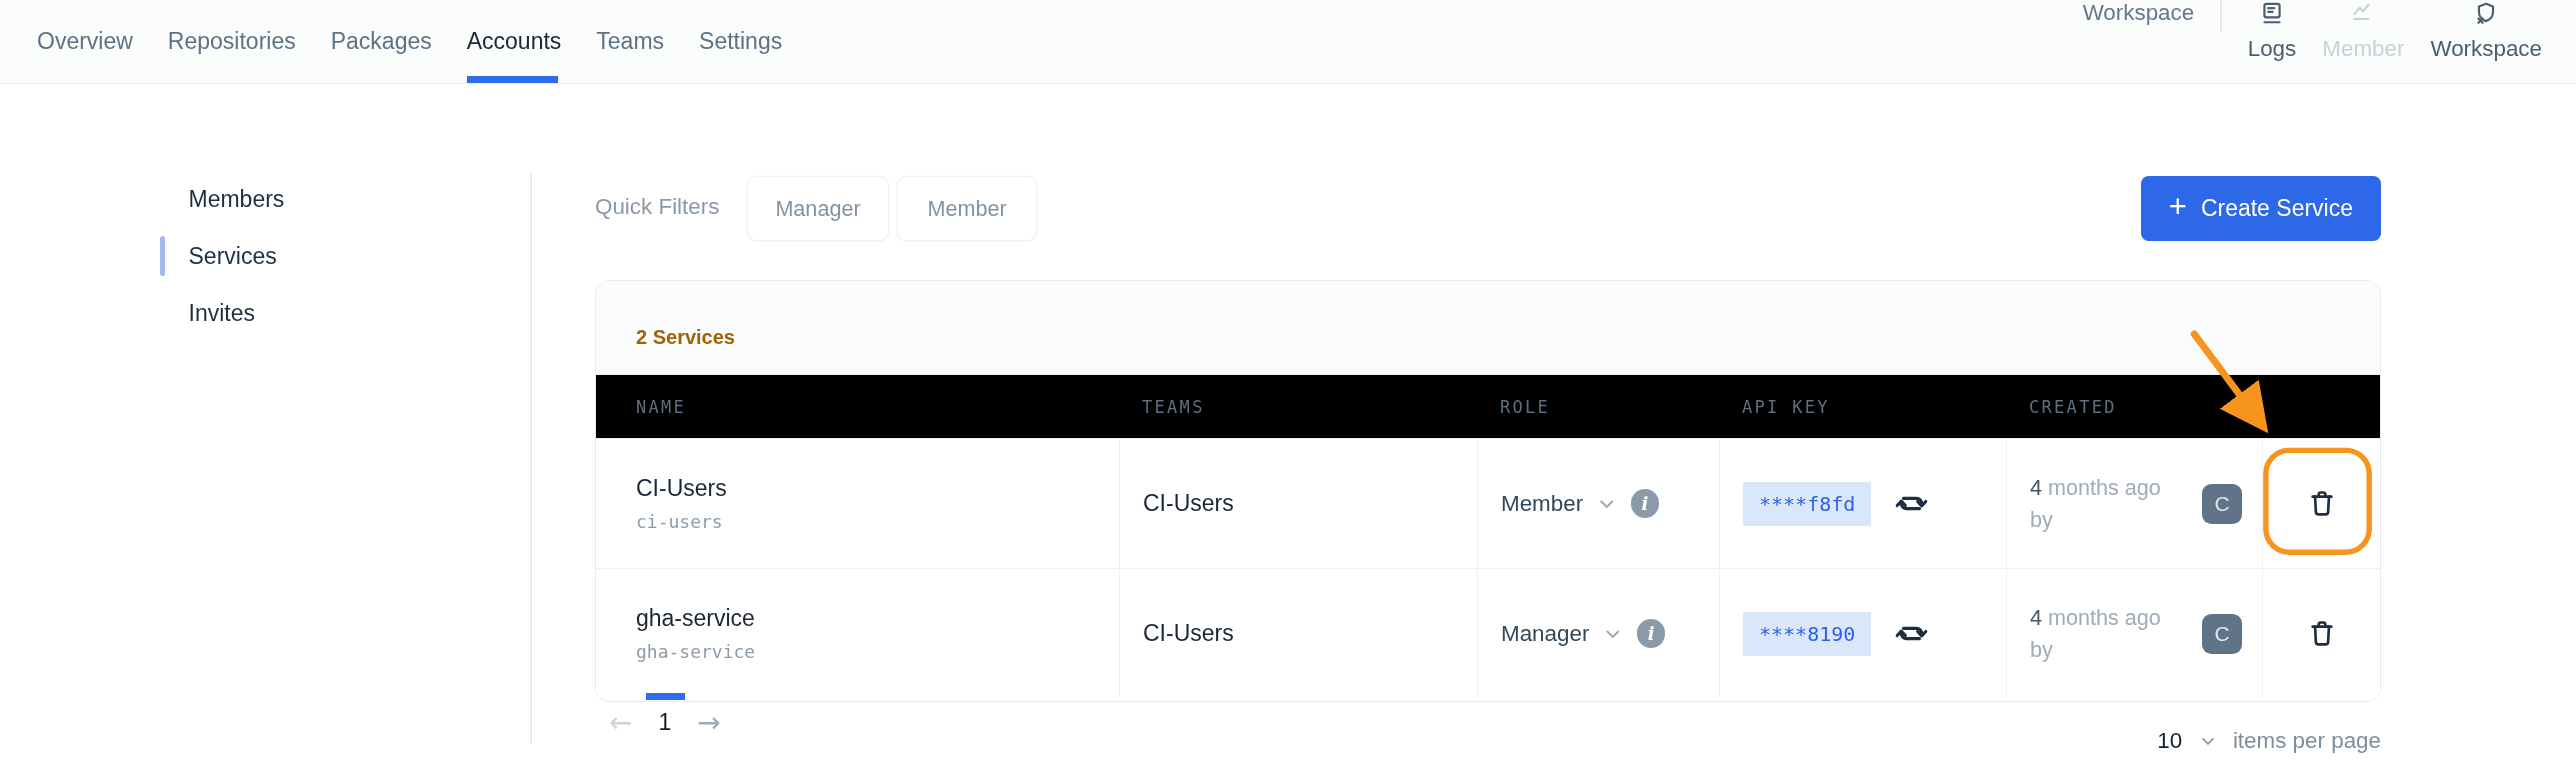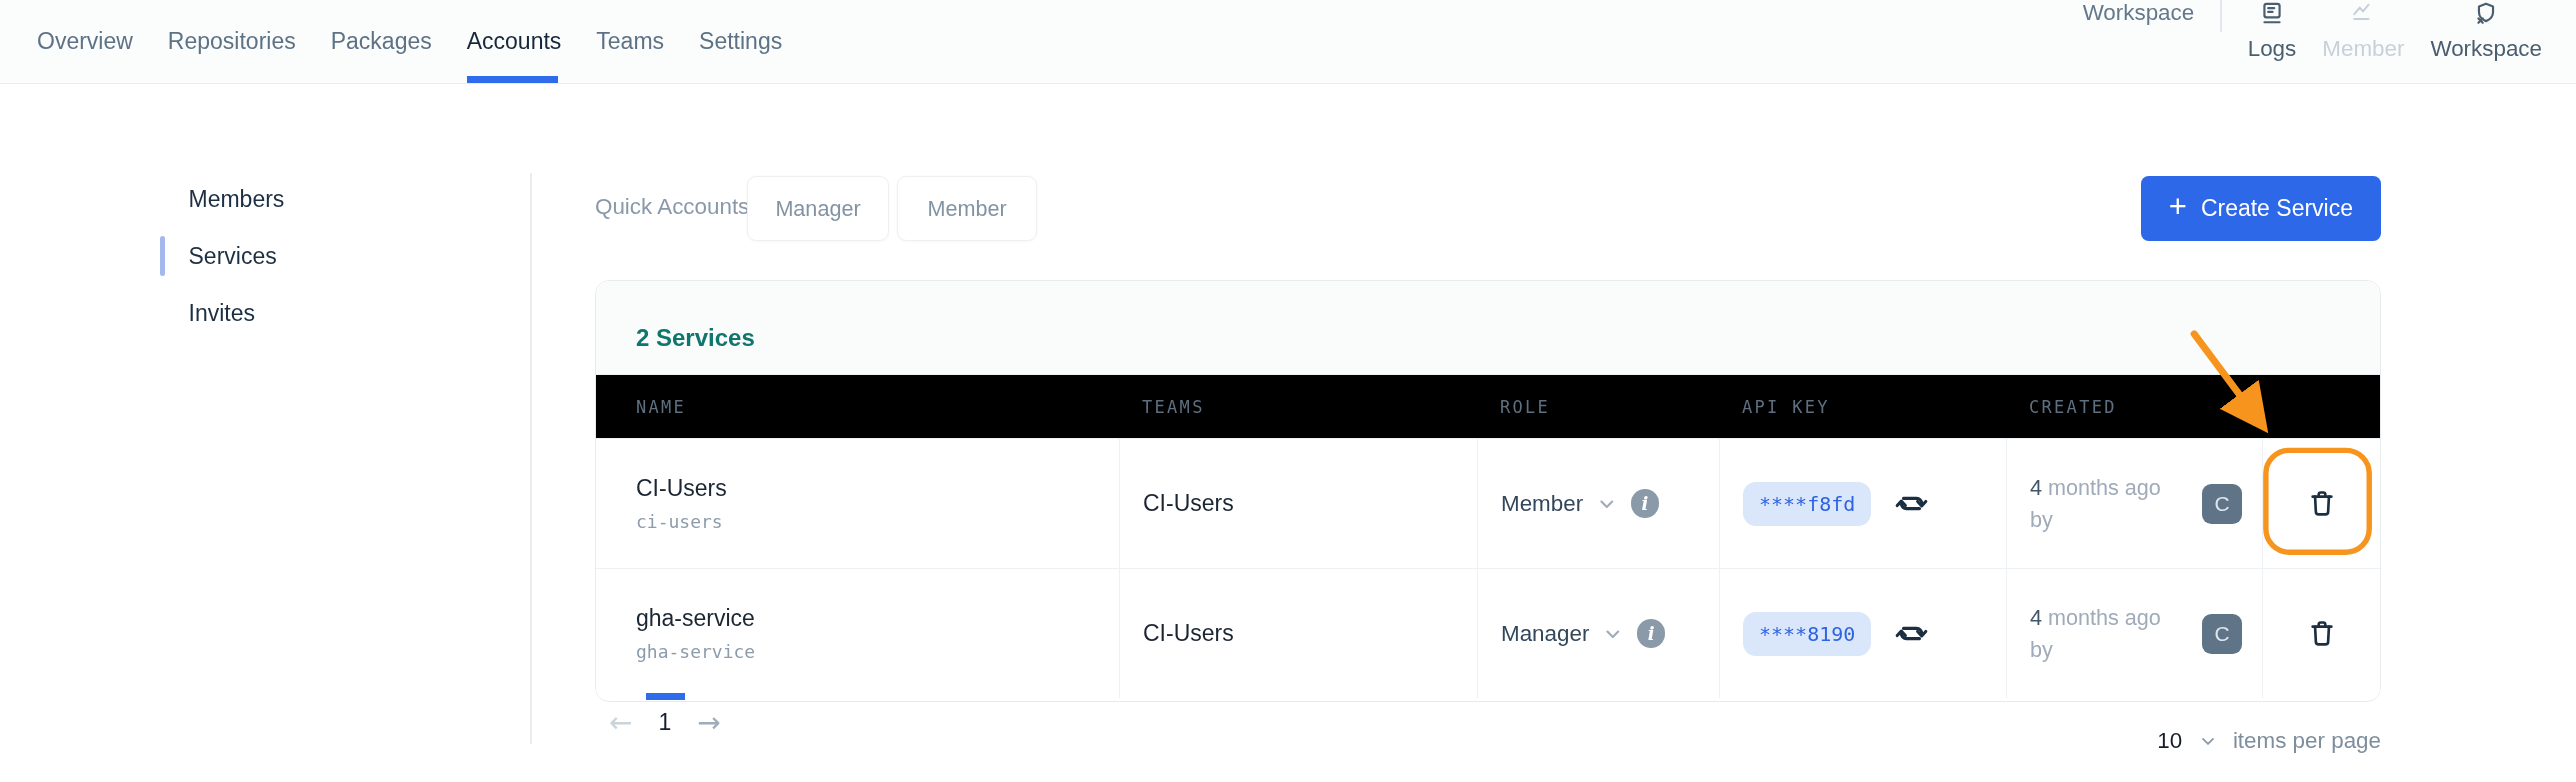--- a/index.html
+++ b/index.html
@@ -71,21 +71,21 @@
 
   
   .card {
     position:absolute; left:595px; top:280px; width:1786px; height:422px;
     background:#ffffff; border:1.5px solid #e8ebee; border-radius:14px; overflow:hidden;
   }
   .card-title-row {
     height:94px; background:#fafbfb; border-bottom:1.5px solid #edf0f2;
     display:flex; align-items:center; padding-left:40px;
   }
-  .card-title { font-size:24px; font-weight:700; color:#0f766e;margin-top:20px; }
+  .card-title { font-size:20px; font-weight:700; color:#a16207;margin-top:20px; }
   .thead { height:63px; background:#000000; display:flex; align-items:center; }
   .th {
     font-family:"DejaVu Sans Mono", monospace; font-size:17px; letter-spacing:2.3px;
     color:#5e6f7f; padding-left:23px;
   }
   .trow { height:130px; display:flex; border-top:1.5px solid #eef1f3; background:#fff; }
   .td { display:flex; align-items:center; padding-left:23px; border-left:1.5px solid #eef1f3; }
   .c-name   { width:523px; padding-left:40px; border-left:none; flex-direction:column; align-items:flex-start; justify-content:center; }
   .th.c-name{ width:523px; padding-left:40px; }
   .c-teams  { width:358px; }
@@ -101,21 +101,21 @@
   .role-wrap { display:flex; align-items:center; gap:13px; cursor:pointer; }
   .role-text { font-size:22.4px; color:#33475a; }
   .chev { width:21.6px; height:21.6px; stroke:#9fadba; fill:none; stroke-width:2.4; stroke-linecap:round; stroke-linejoin:round; }
   .info-badge {
     width:28.5px; height:28.5px; border-radius:50%; background:#8b9aa9;
     display:flex; align-items:center; justify-content:center; cursor:pointer;
     color:#ffffff; font-family:"DejaVu Serif", serif; font-style:italic; font-weight:bold; font-size:18px;
     flex:0 0 auto;
   }
   .api-pill {
-    background:#dae6fa; border-radius:13px; padding:10px 16px;
+    background:#dae6fa; border-radius:0; padding:10px 16px;
     font-family:"DejaVu Sans Mono", monospace; font-size:20px; color:#2e63e0; cursor:pointer;
   }
   .refresh-btn { margin-left:23px; cursor:pointer; }
   .refresh-btn svg { width:35px; height:35px; stroke:#1c2f41; fill:none; stroke-width:2.1; stroke-linecap:round; stroke-linejoin:round; }
 
   .created-text { font-size:21.6px; line-height:32px; color:#9fabb8; }
   .created-num { color:#42566a; }
   .avatar {
     margin-left:auto; width:40px; height:40px; border-radius:9.3px; background:#5f7486;
     display:flex; align-items:center; justify-content:center;
@@ -198,21 +198,21 @@
     </div>
   <div class="side-item active">
       <span class="lbl">Services</span>
     </div>
   <div class="side-item">
       <span class="lbl">Invites</span>
     </div>
 </div>
 <div class="content-vdivider"></div>
 
-<div class="qf-label">Quick Accounts</div>
+<div class="qf-label">Quick Filters</div>
 <button class="chip-btn chip-manager">
     <span>Manager</span>
   </button>
 <button class="chip-btn chip-member">
     <span>Member</span>
   </button>
 <button class="create-btn">
   <span class="plus">+</span>
   <span>Create Service</span>
 </button>

